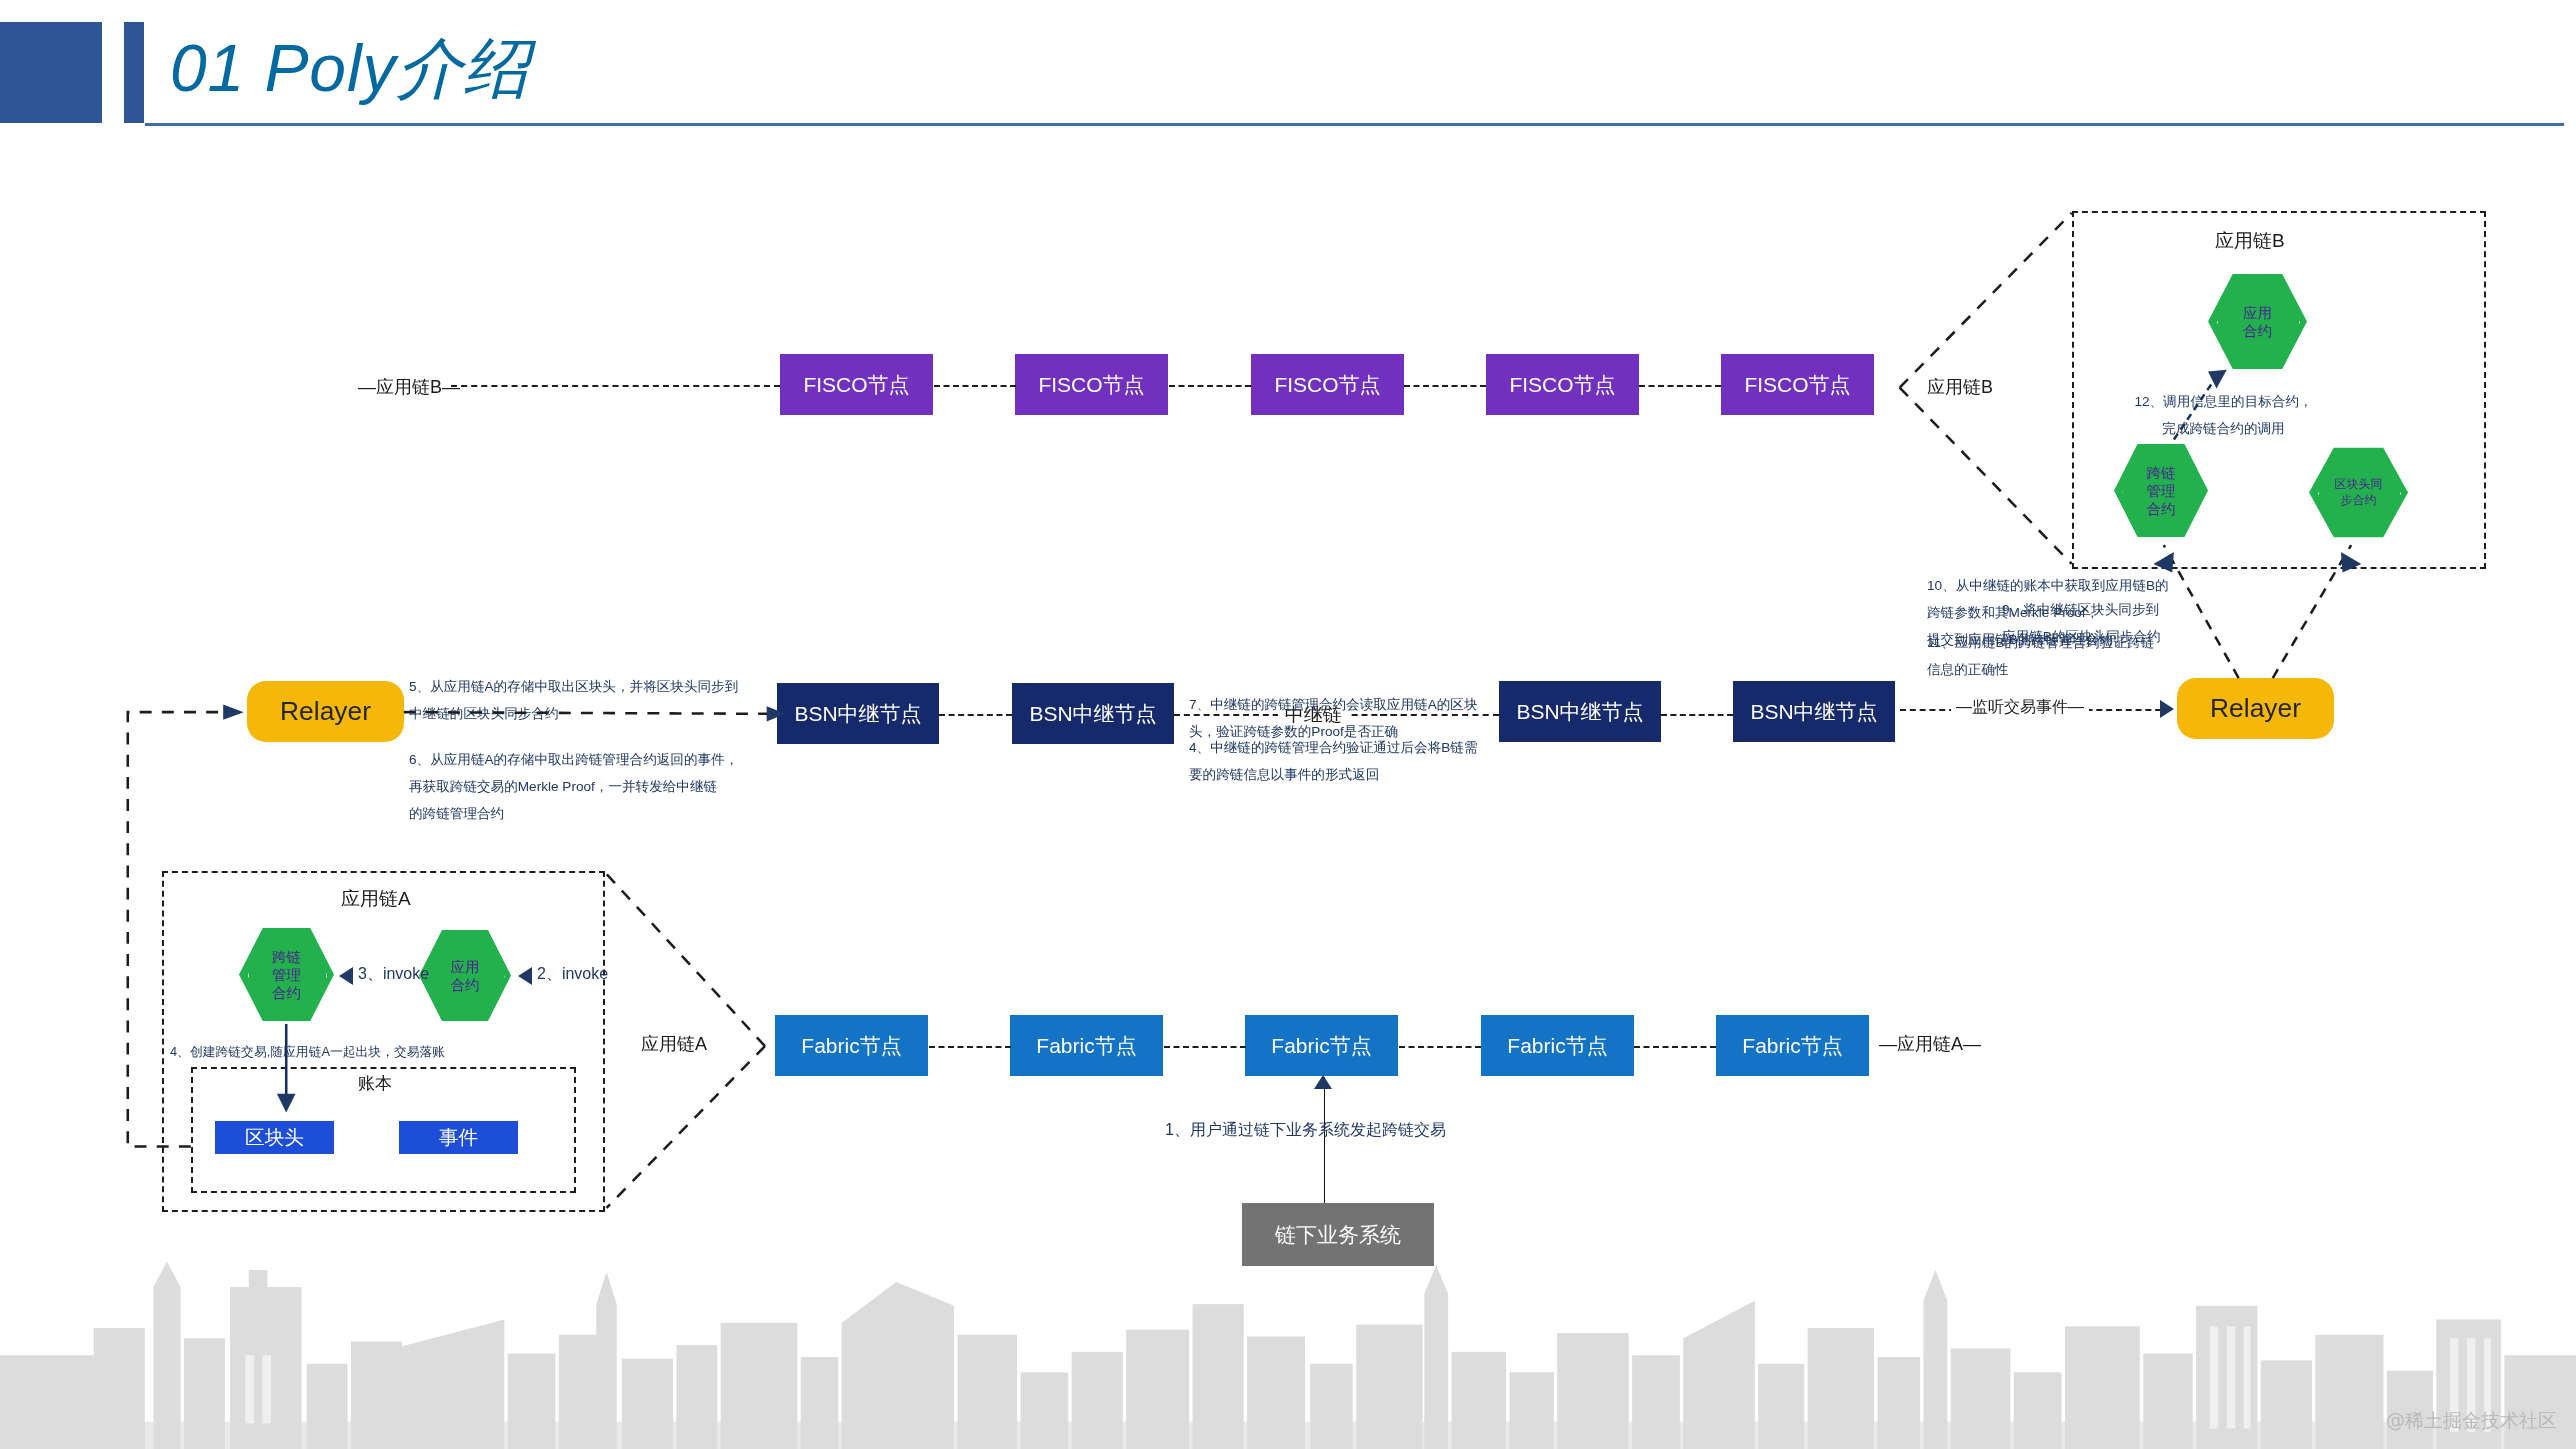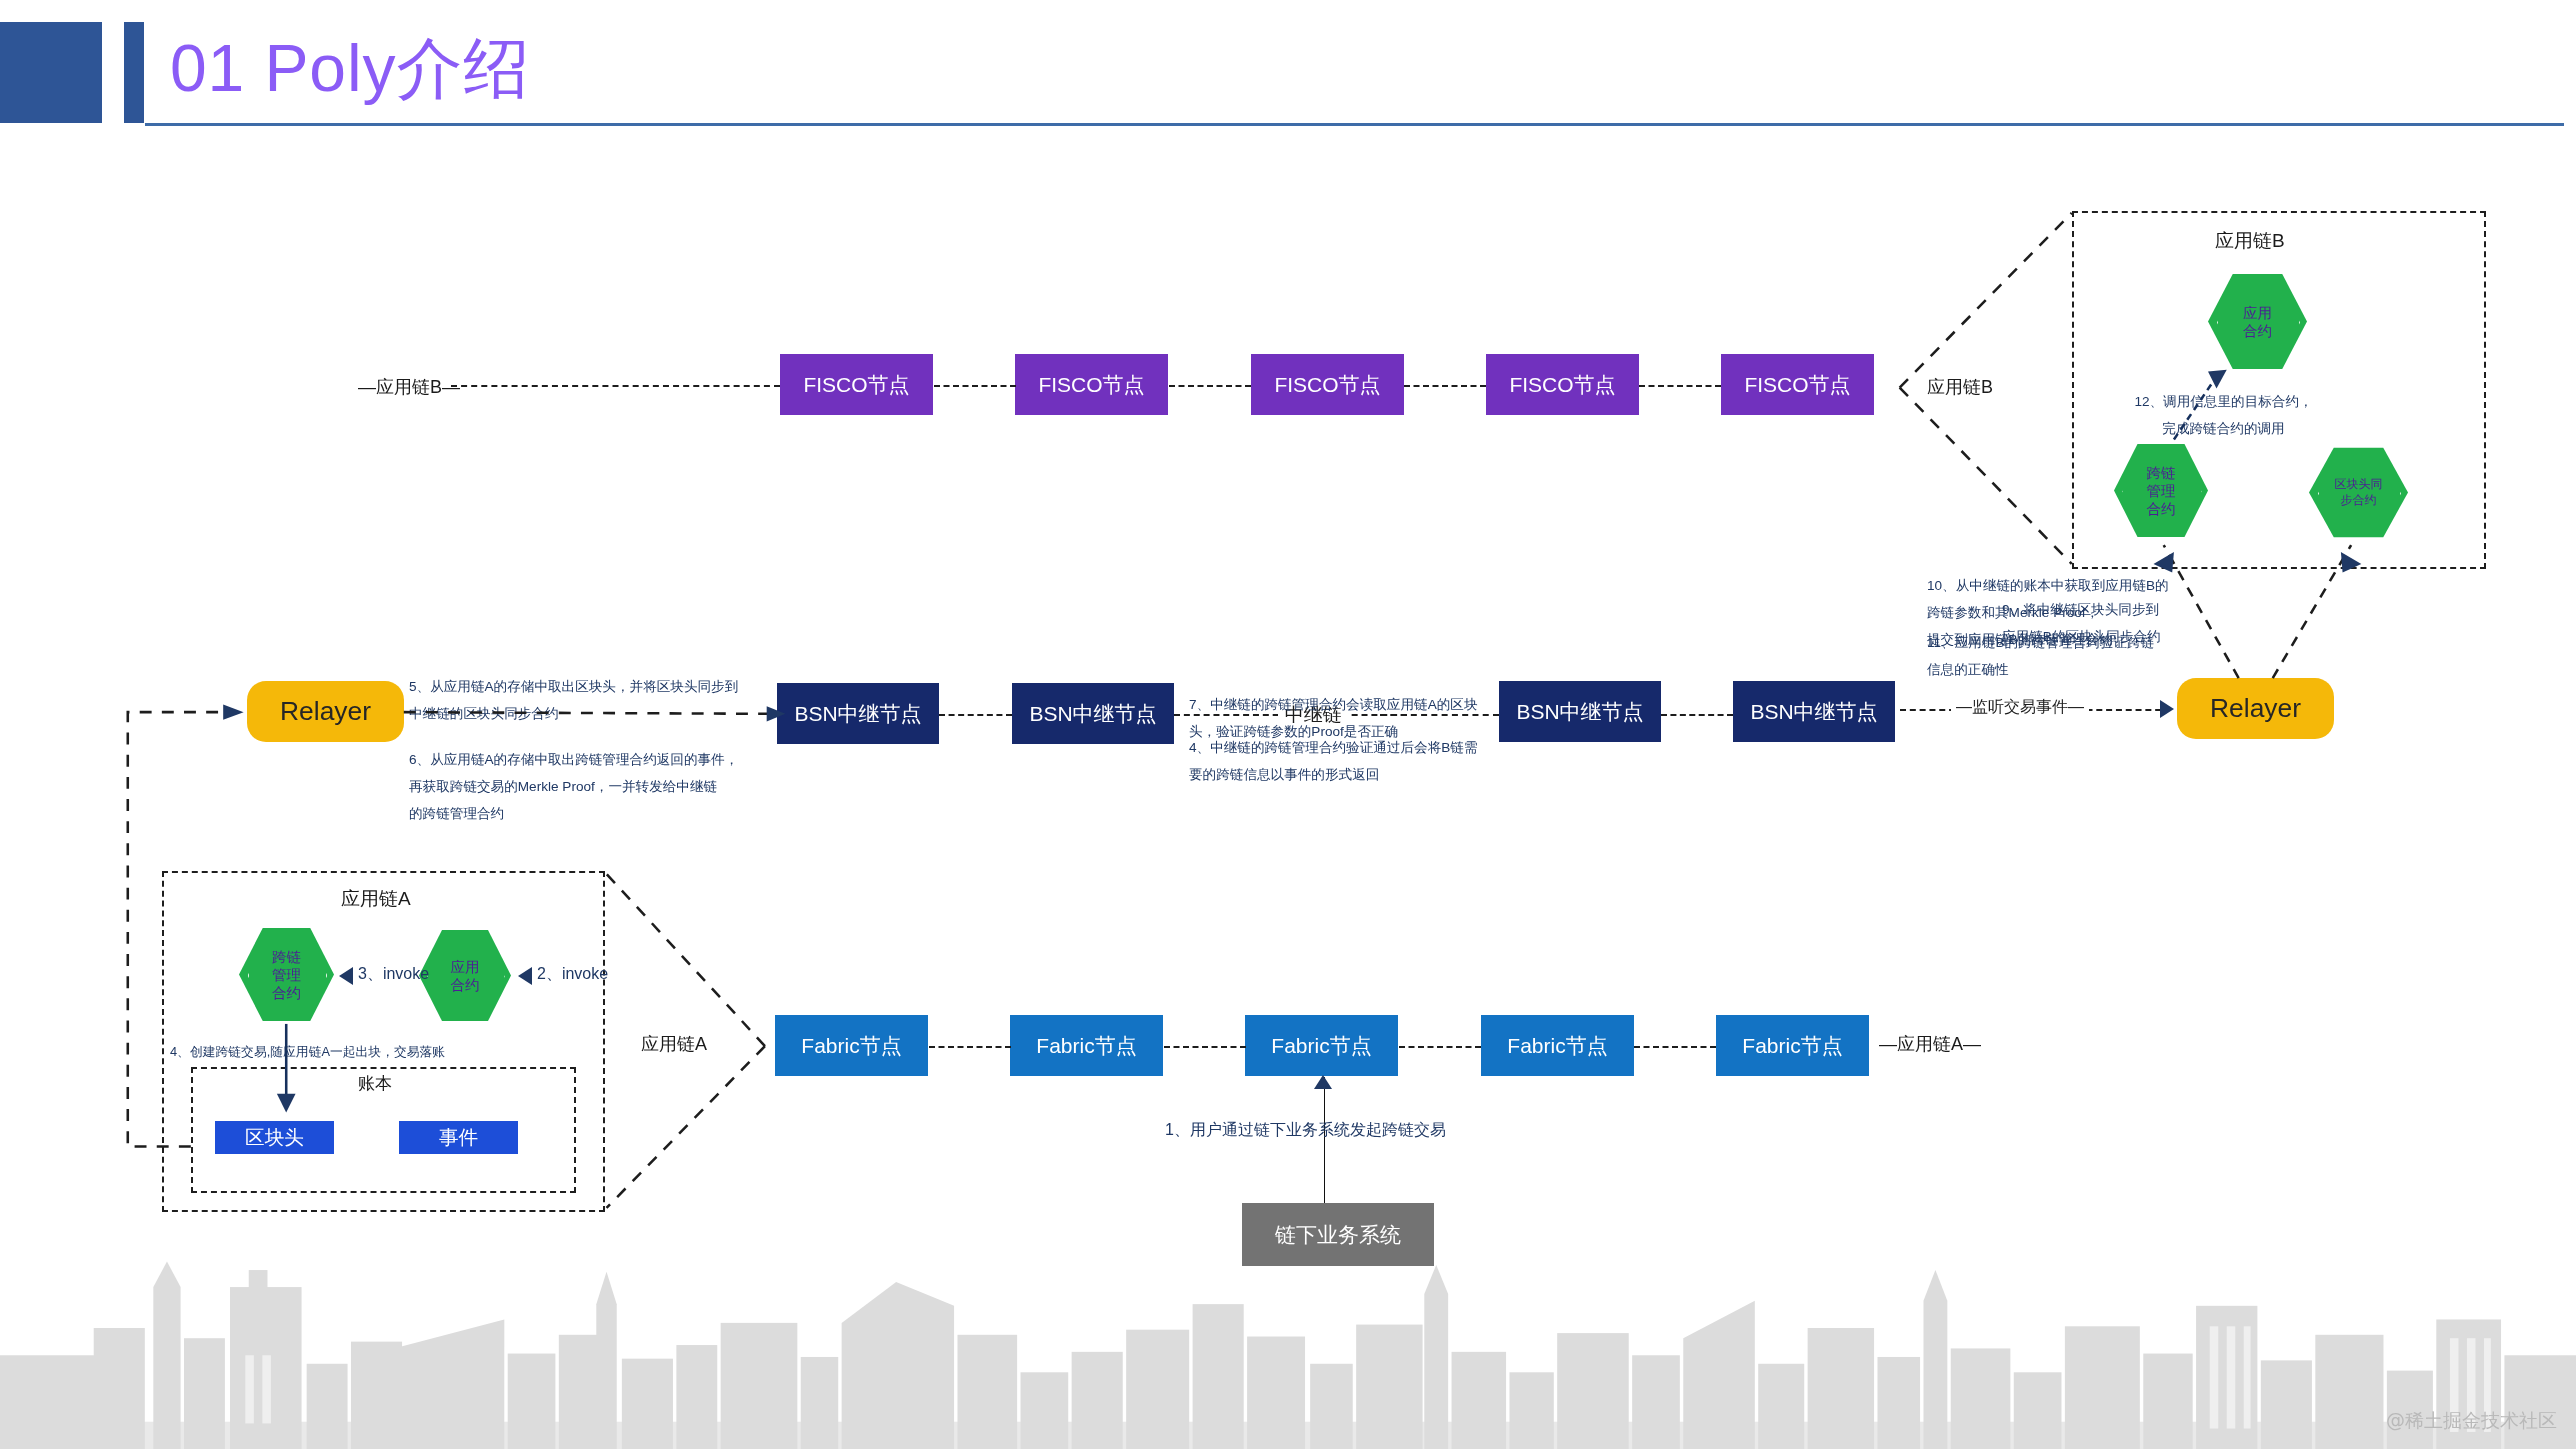--- a/index.html
+++ b/index.html
@@ -12,22 +12,22 @@
     position:relative;
   }
   #slide{position:absolute;left:0;top:0;width:2576px;height:1449px;background:#fff;}
 
   
   #title-block{position:absolute;left:0;top:15.3px;width:647px;height:111px;}
   #title-square{position:absolute;left:0;top:6.8px;width:102px;height:101px;background:#2E5596;}
   #title-bar{position:absolute;left:124px;top:6.8px;width:20.4px;height:101px;background:#2E5596;}
   #title-text{
     position:absolute;left:170px;top:1.7px;
-    font-size:66px;line-height:102px;color:#8b5cf6;
-    font-weight:400;letter-spacing:0.9px;white-space:nowrap;
+    font-size:66px;line-height:102px;color:#0369a1;
+    font-weight:400;letter-spacing:0.9px;white-space:nowrap;font-style:italic;
   }
   #title-rule{position:absolute;left:145px;top:123px;width:2419px;height:2.6px;background:#3E6CA8;}
 
   
   .node{
     position:absolute;
     display:flex;align-items:center;justify-content:center;
     color:#ffffff;font-size:21px;white-space:nowrap;
     box-sizing:border-box;
   }

